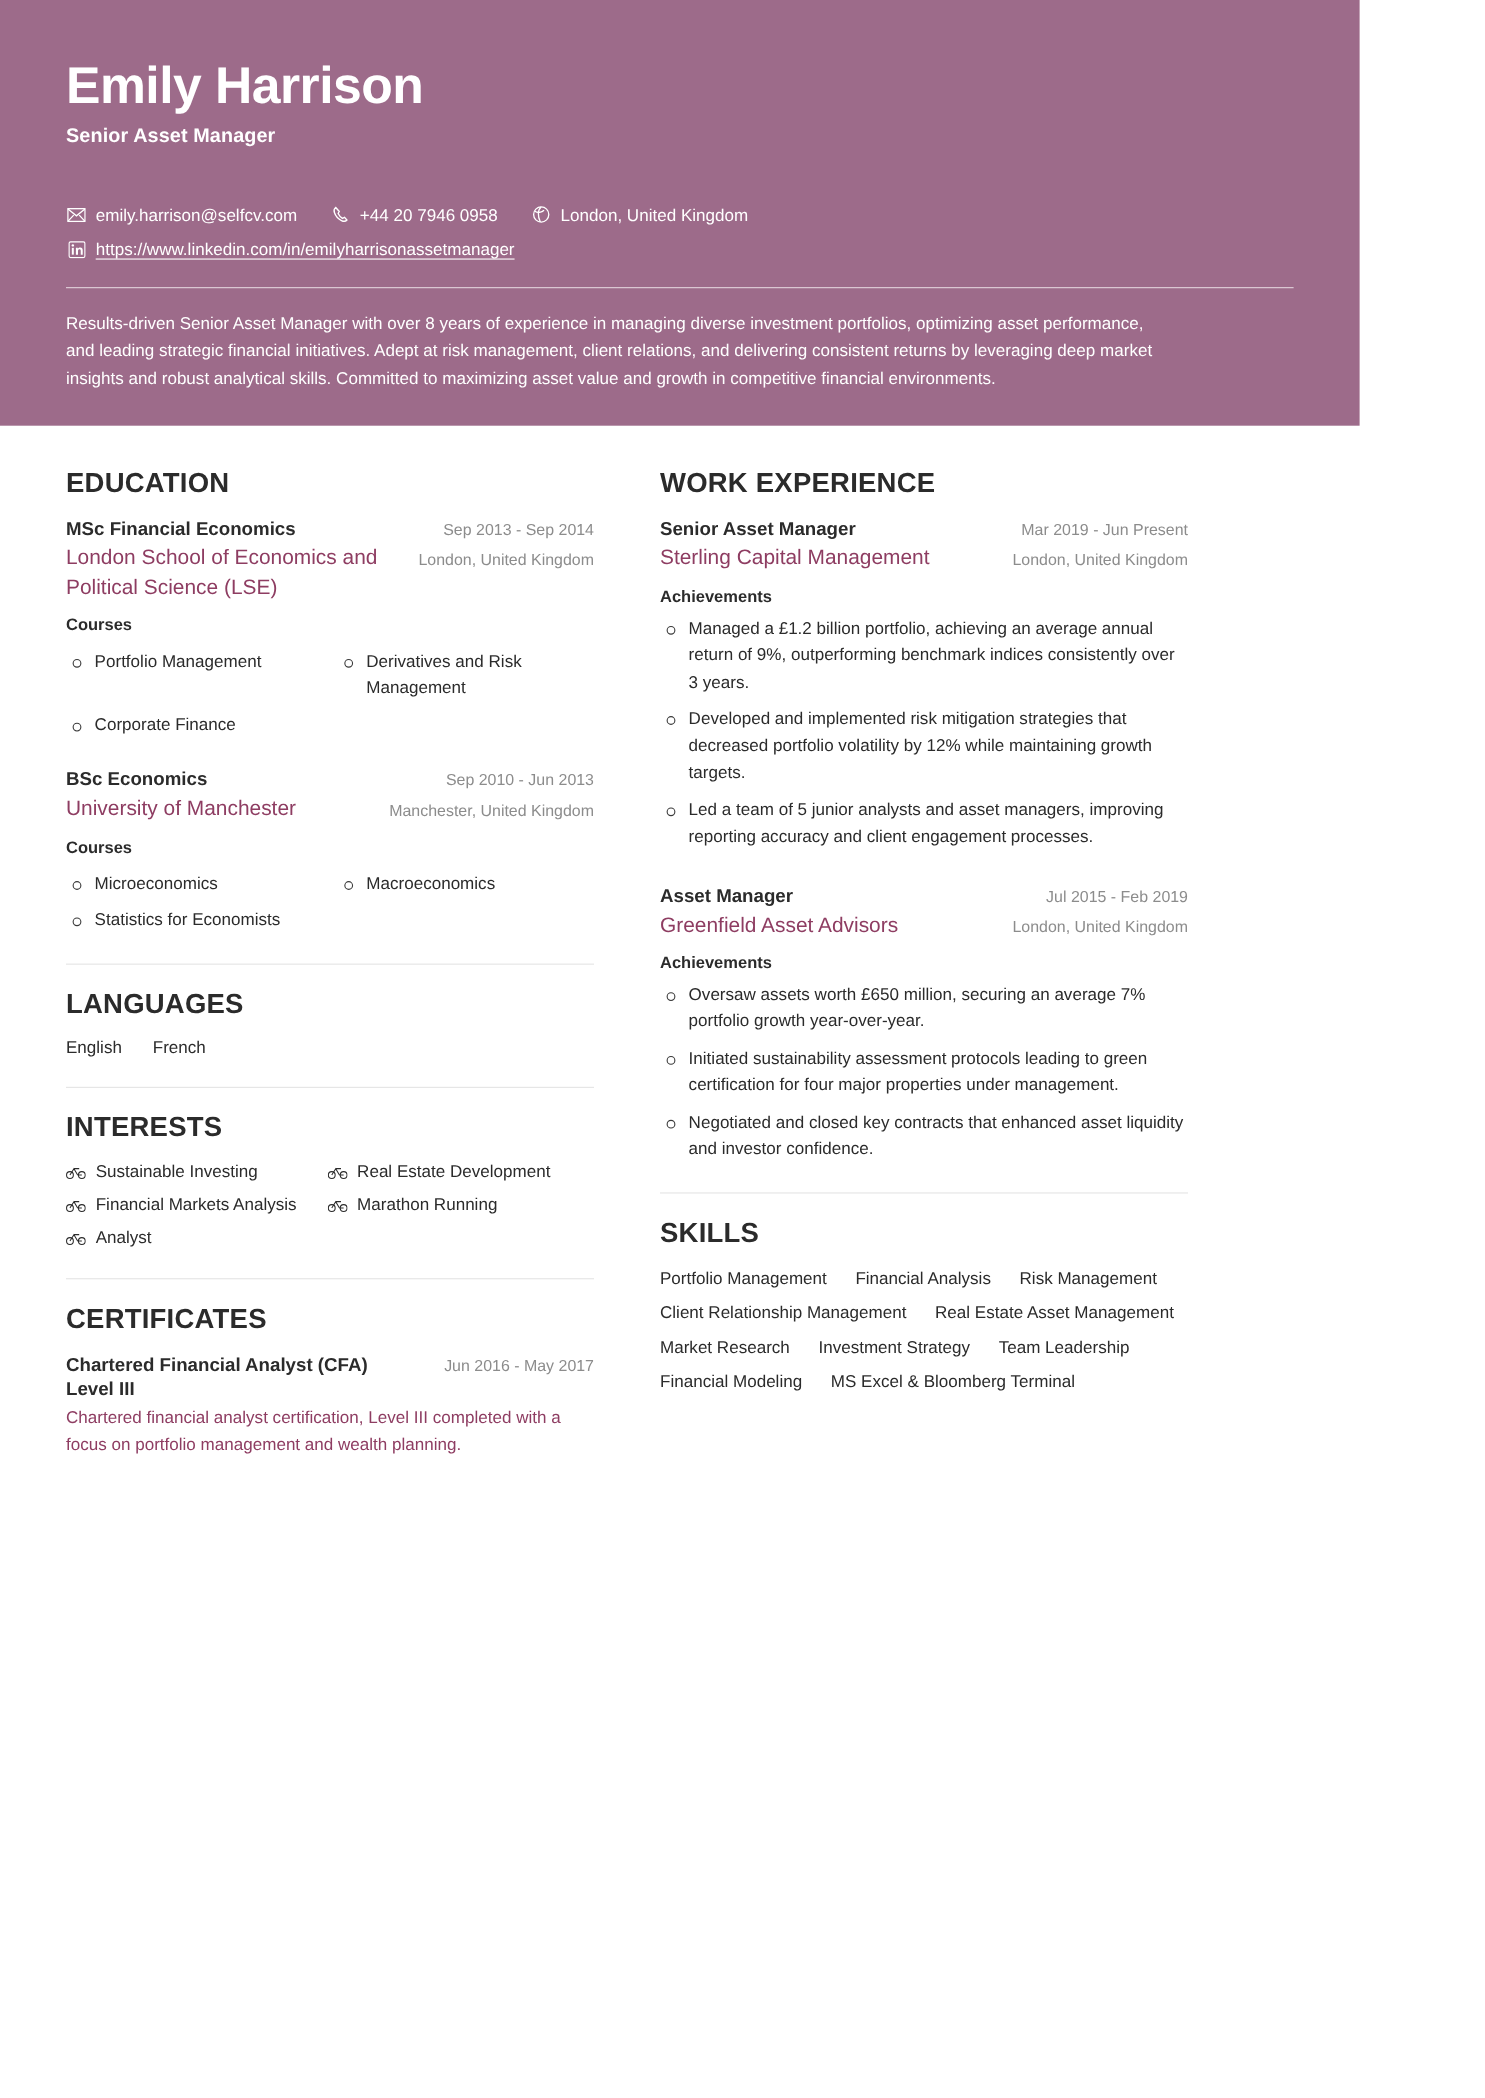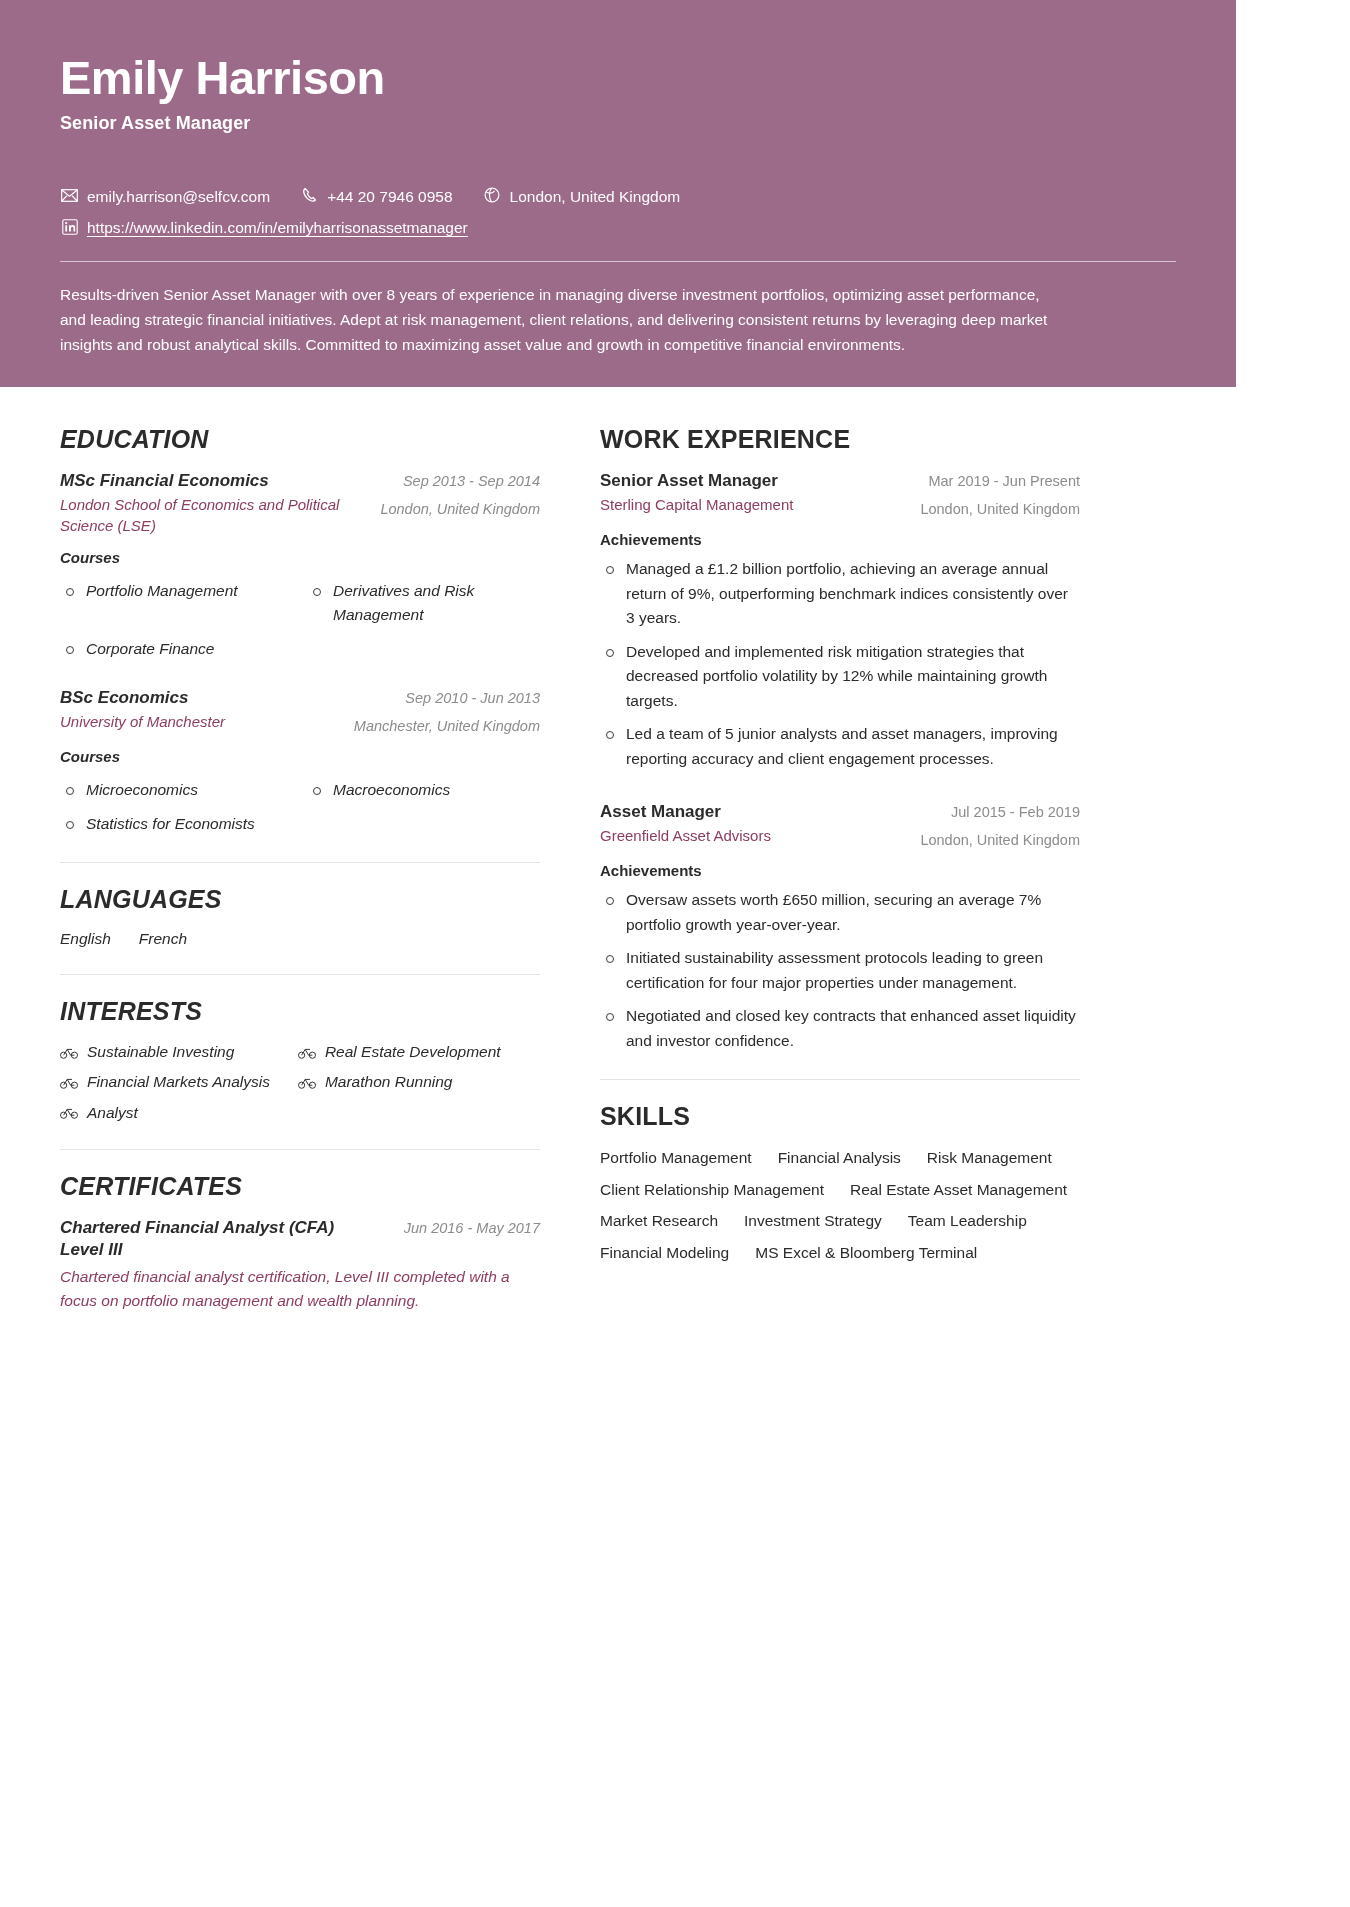--- a/index.html
+++ b/index.html
@@ -75,21 +75,21 @@
     max-width: 1000px;
   }
 
   
   .body-wrap {
     display: flex;
     padding: 38px 60px 40px 60px;
     gap: 60px;
     align-items: flex-start;
   }
-  .col-left  { width: 480px; flex: none; font-style: italic; }
+  .col-left  { width: 480px; flex: none; }
   .col-right { width: 480px; flex: none; }
 
   .sec-title {
     font-size: 25px;
     font-weight: bold;
     color: #2b2b2b;
     letter-spacing: 0.2px;
     margin-bottom: 16px;
   }
   .sec { margin-bottom: 8px; }
@@ -113,21 +113,21 @@
     text-align: right;
     max-width: 220px;
   }
   .entry-title {
     font-size: 17px;
     font-weight: bold;
     color: #2b2b2b;
     line-height: 1.3;
   }
   .entry-org {
-    font-size: 15px;
+    font-size: 19px;
     color: #8e3d62;
     line-height: 1.38;
     margin-top: 3px;
   }
   .entry-date {
     font-size: 14.5px;
     color: #8c8c8c;
     line-height: 1.35;
     white-space: nowrap;
   }

